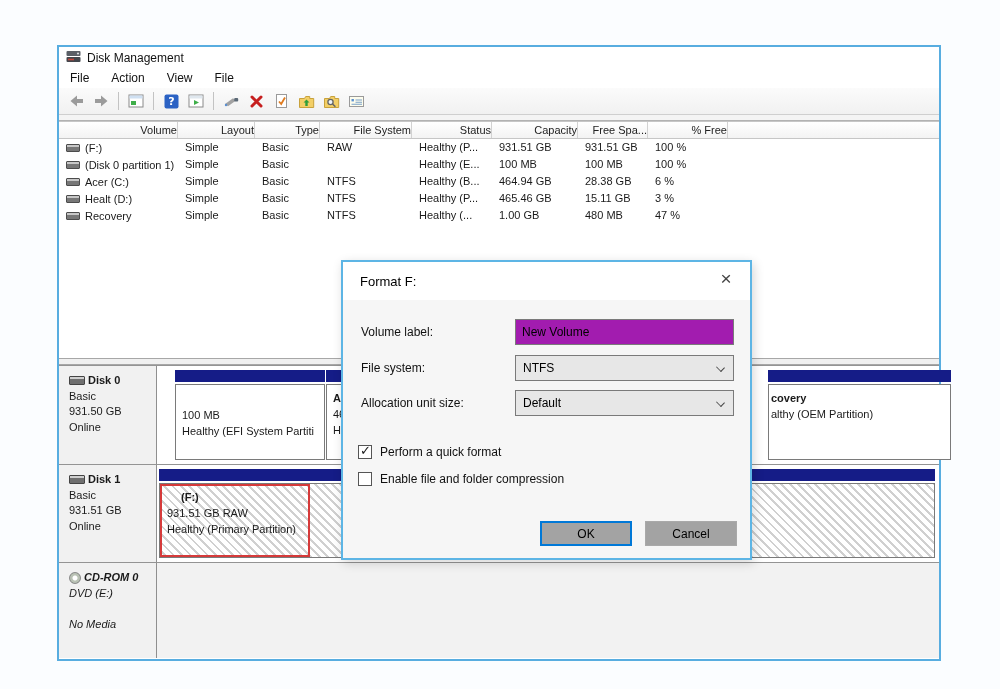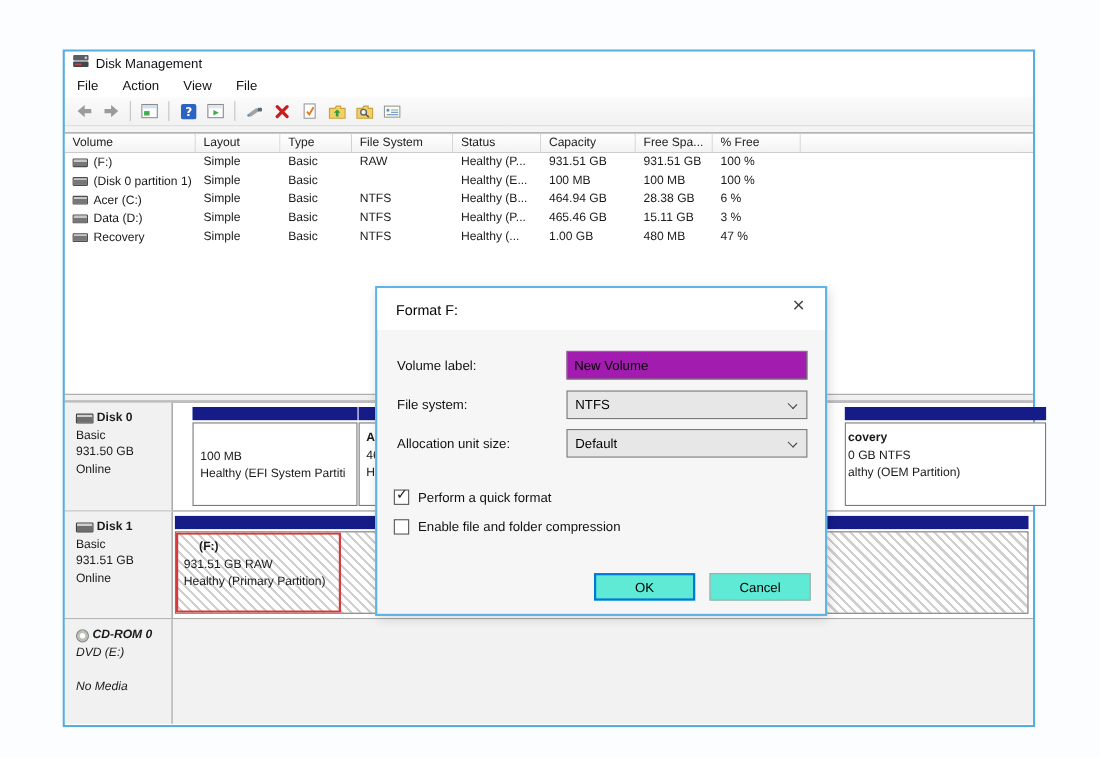--- a/index.html
+++ b/index.html
@@ -30,21 +30,21 @@
   .tsep { width:1px; height:18px; background:#c3c3c3; margin:0 3px; }
   .tstrip { position:absolute; left:0; top:68px; width:100%; height:6px;
     background:#f4f4f4; border-bottom:1px solid #b2b2b2; }
 
   
   .vlist { position:absolute; left:0; top:74px; width:100%; height:237px; background:#fff; }
   .vhead, .vrow { display:grid;
     grid-template-columns:119px 77px 65px 92px 80px 86px 70px 80px 1fr; }
   .vhead { height:18px; border-top:1px solid #c6c6c6; border-bottom:1px solid #c6c6c6; }
   .hc { background:linear-gradient(#ffffff,#f3f3f3); border-right:1px solid #d2d2d2;
-    font-size:11px; padding:2px 0 0 7px; color:#222; white-space:nowrap; overflow:hidden; }
+    font-size:11px; padding:2px 0 0 7px; color:#222; white-space:nowrap; overflow:hidden;text-align:right; }
   .hc:last-child { border-right:none; }
   .vrow { height:17px; }
   .tc { font-size:11px; padding:2px 0 0 7px; white-space:nowrap; overflow:hidden; }
   .tc.vol { display:flex; align-items:center; gap:5px; padding-top:0; }
   .drive-ic { width:14px; height:8px; flex:0 0 14px; border-radius:1px;
     background:linear-gradient(#c7c7c7 0 2px,#777 2px 6px,#555 6px); border:1px solid #4c4c4c; }
 
   
   .splitter { position:absolute; left:0; top:311px; width:100%; height:7px;
     background:#f0f0f0; border-top:1px solid #a7a7a7; border-bottom:1px solid #a7a7a7; }
@@ -91,21 +91,21 @@
     font-family:"Liberation Sans","DejaVu Sans",sans-serif; color:#000; }
   .dd { background:#e7e7e7; border:1px solid #7a7a7a; display:flex; align-items:center;
     padding-left:7px; color:#000; position:relative; }
   .chev { position:absolute; right:9px; top:8px; width:7px; height:7px;
     border-right:1.6px solid #444; border-bottom:1.6px solid #444; transform:rotate(45deg) scaleY(.8); }
   .cbrow { position:absolute; left:15px; height:16px; display:flex; align-items:center; gap:8px; }
   .cbox { width:14px; height:14px; background:#fff; border:1px solid #555; position:relative; flex:0 0 14px; }
   .cbox.checked::after { content:"✓"; font-family:"DejaVu Sans",sans-serif; position:absolute;
     left:1px; top:-3px; font-size:13px; color:#1a1a1a; }
   .cblabel { font-size:12px; color:#111; }
-  .btn { position:absolute; top:259px; width:92px; height:25px; background:#5eead4;
+  .btn { position:absolute; top:259px; width:92px; height:25px; background:#a3a3a3;
     font-size:12px; display:flex; align-items:center; justify-content:center; color:#000; }
   .btn.ok { left:197px; border:2px solid #0078d7; }
   .btn.cancel { left:302px; border:1px solid #a9a9a9; }
 </style>
 </head>
 <body>
 
 <div class="win">
 
   <div class="titlebar">
@@ -253,21 +253,21 @@
       <div class="tc">NTFS</div>
       <div class="tc">Healthy (B...</div>
       <div class="tc">464.94 GB</div>
       <div class="tc">28.38 GB</div>
       <div class="tc">6 %</div>
       <div class="tc"></div>
     </div>
     <div class="vrow">
       <div class="tc vol">
           <span class="drive-ic"></span>
-          <span>Data (D:)</span>
+          <span>Healt (D:)</span>
         </div>
       <div class="tc">Simple</div>
       <div class="tc">Basic</div>
       <div class="tc">NTFS</div>
       <div class="tc">Healthy (P...</div>
       <div class="tc">465.46 GB</div>
       <div class="tc">15.11 GB</div>
       <div class="tc">3 %</div>
       <div class="tc"></div>
     </div>
@@ -314,21 +314,20 @@
           <div class="pbody top3">
             <div class="b">Acer</div>
             <div>464.9</div>
             <div>Healt</div>
           </div>
         </div>
         <div class="part" style="left:595px; width:183px;">
           <div class="pbar"></div>
           <div class="pbody top3" style="padding-left:2px;">
             <div class="b">covery</div>
-            <div>0 GB NTFS</div>
             <div>althy (OEM Partition)</div>
           </div>
         </div>
       </div>
     </div>
 
     <div class="drow r2">
       <div class="dlabel">
         <div class="dname">
             <span class="disk-ic"></span>

